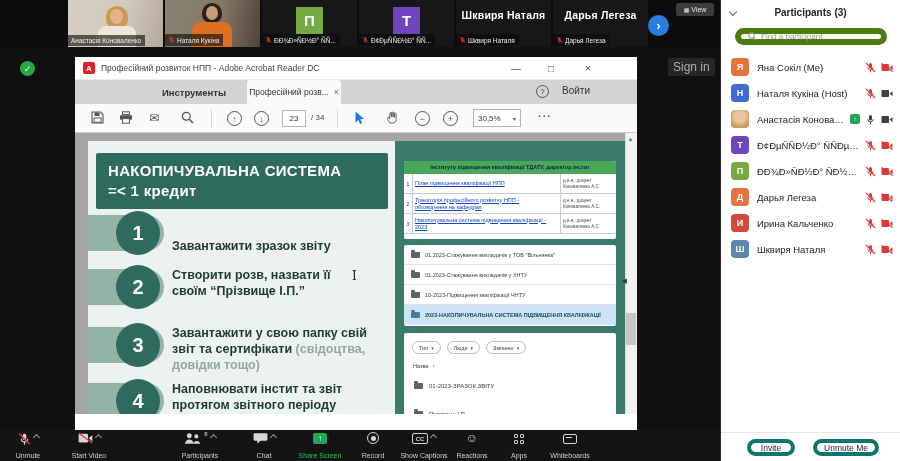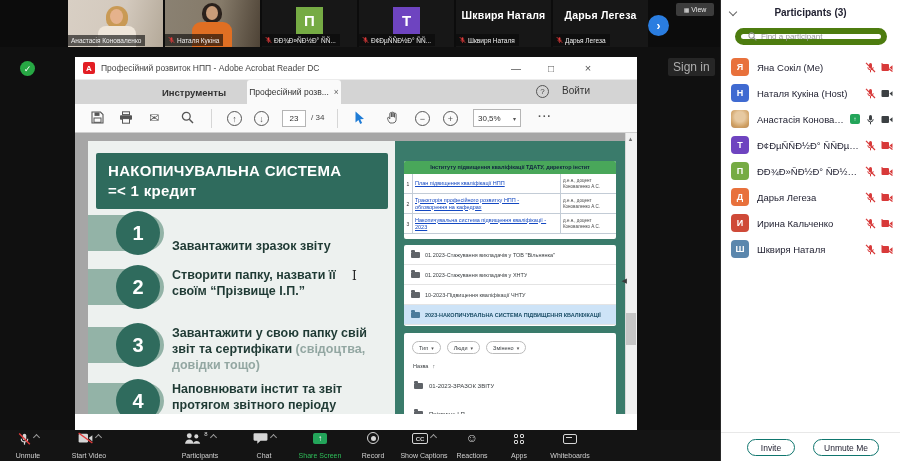--- a/index.html
+++ b/index.html
@@ -153,21 +153,21 @@
   .picons { display:flex; align-items:center; gap:5px; flex:0 0 auto; margin-left:4px; }
   .pshare { width:10px; height:10px; background:#23a55a; border-radius:2px; color:#fff; font-size:6px; font-weight:bold;
             display:flex; align-items:center; justify-content:center; }
   .pshare b { transform:translateY(-0.5px); }
   .pmic, .pcam { display:flex; }
   .pmic { color:#3c4043; } .pmic.red { color:#d83a3a; }
   .pcam { color:#3c4043; } .pcam.red { color:#d83a3a; }
   .pmic .slash, .pcam .slash { display:none; }
   .pmic.red .slash, .pcam.red .slash { display:inline; }
   .pfoot { position:absolute; left:0; bottom:0; width:180px; height:29px; border-top:1px solid #e8e8e8; background:#fff; }
-  .pbtn { position:absolute; top:6px; height:17px; border:1px solid #0f766e; border-radius:9px; background:#fff; color:#232333;
+  .pbtn { position:absolute; top:6px; height:17px; border:4px solid #0f766e; border-radius:9px; background:#fff; color:#232333;
           font-size:8.5px; display:flex; align-items:center; justify-content:center; }
   .pbtn-invite { left:26px; width:48px; }
   .pbtn-unmute { left:92px; width:66px; }
 </style>
 </head>
 <body>
 
 <div class="stage">
 
   <div class="main">
@@ -344,21 +344,21 @@
                   <b>1</b>
                 </span>
                 <span class="steptext"><b>Завантажити зразок звіту</b><i class="note"></i></span>
               </div>
 
               <div class="step">
                 <span class="pill"></span>
                 <span class="stepnum">
                   <b>2</b>
                 </span>
-                <span class="steptext"><b>Створити папку, назвати її
+                <span class="steptext"><b>Створити розв, назвати її
 своїм “Прізвище І.П.”</b><i class="note"></i></span>
               </div>
 
               <div class="step">
                 <span class="pill"></span>
                 <span class="stepnum">
                   <b>3</b>
                 </span>
                 <span class="steptext"><b>Завантажити у свою папку свій
 звіт та сертифікати </b><i class="note">(свідоцтва,

